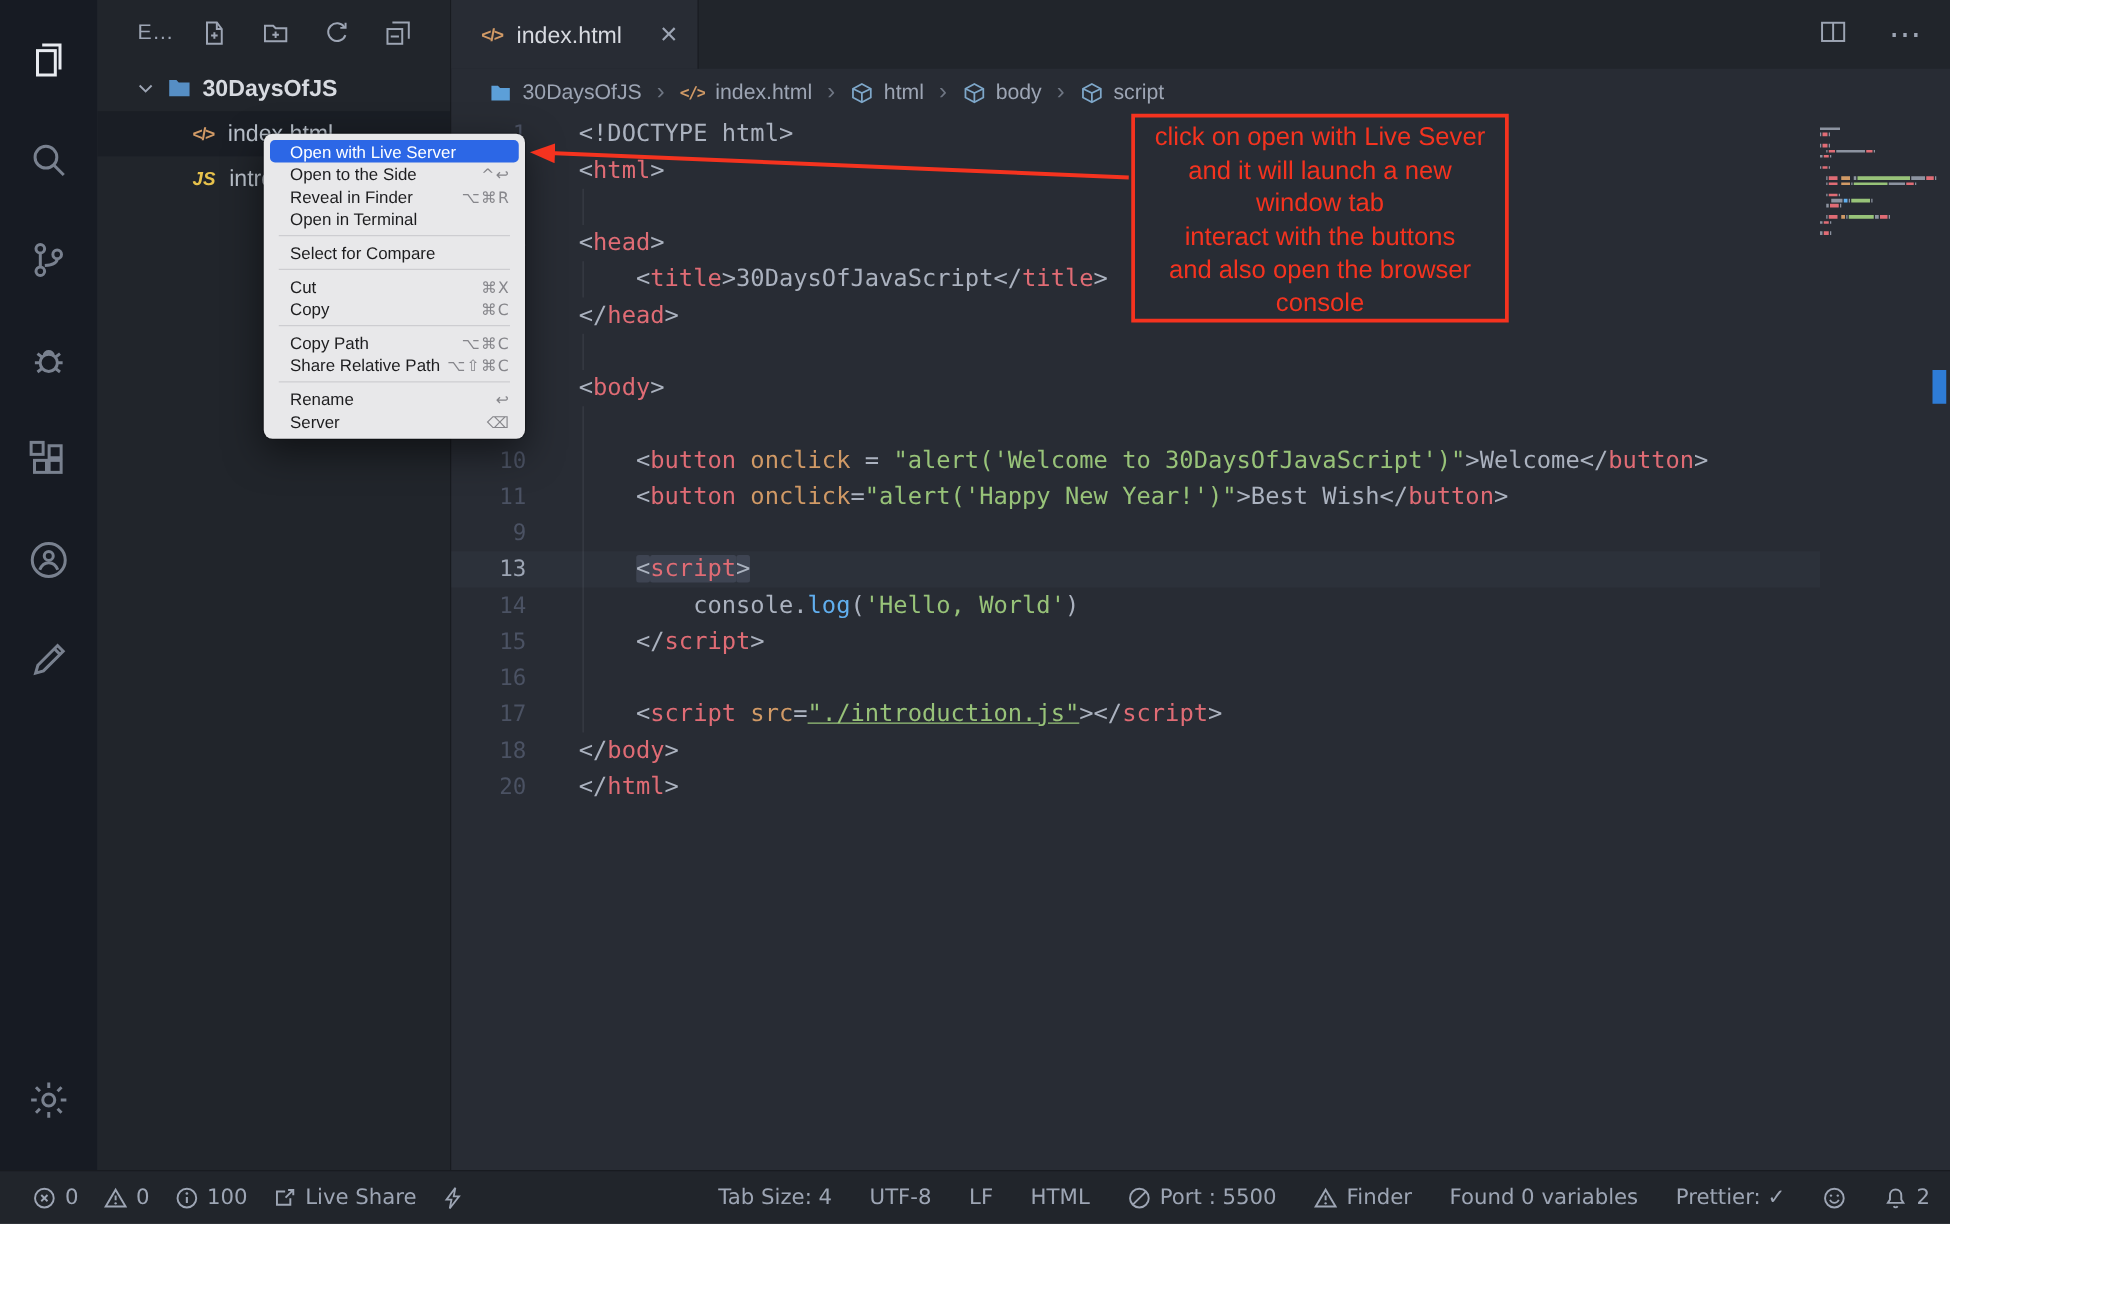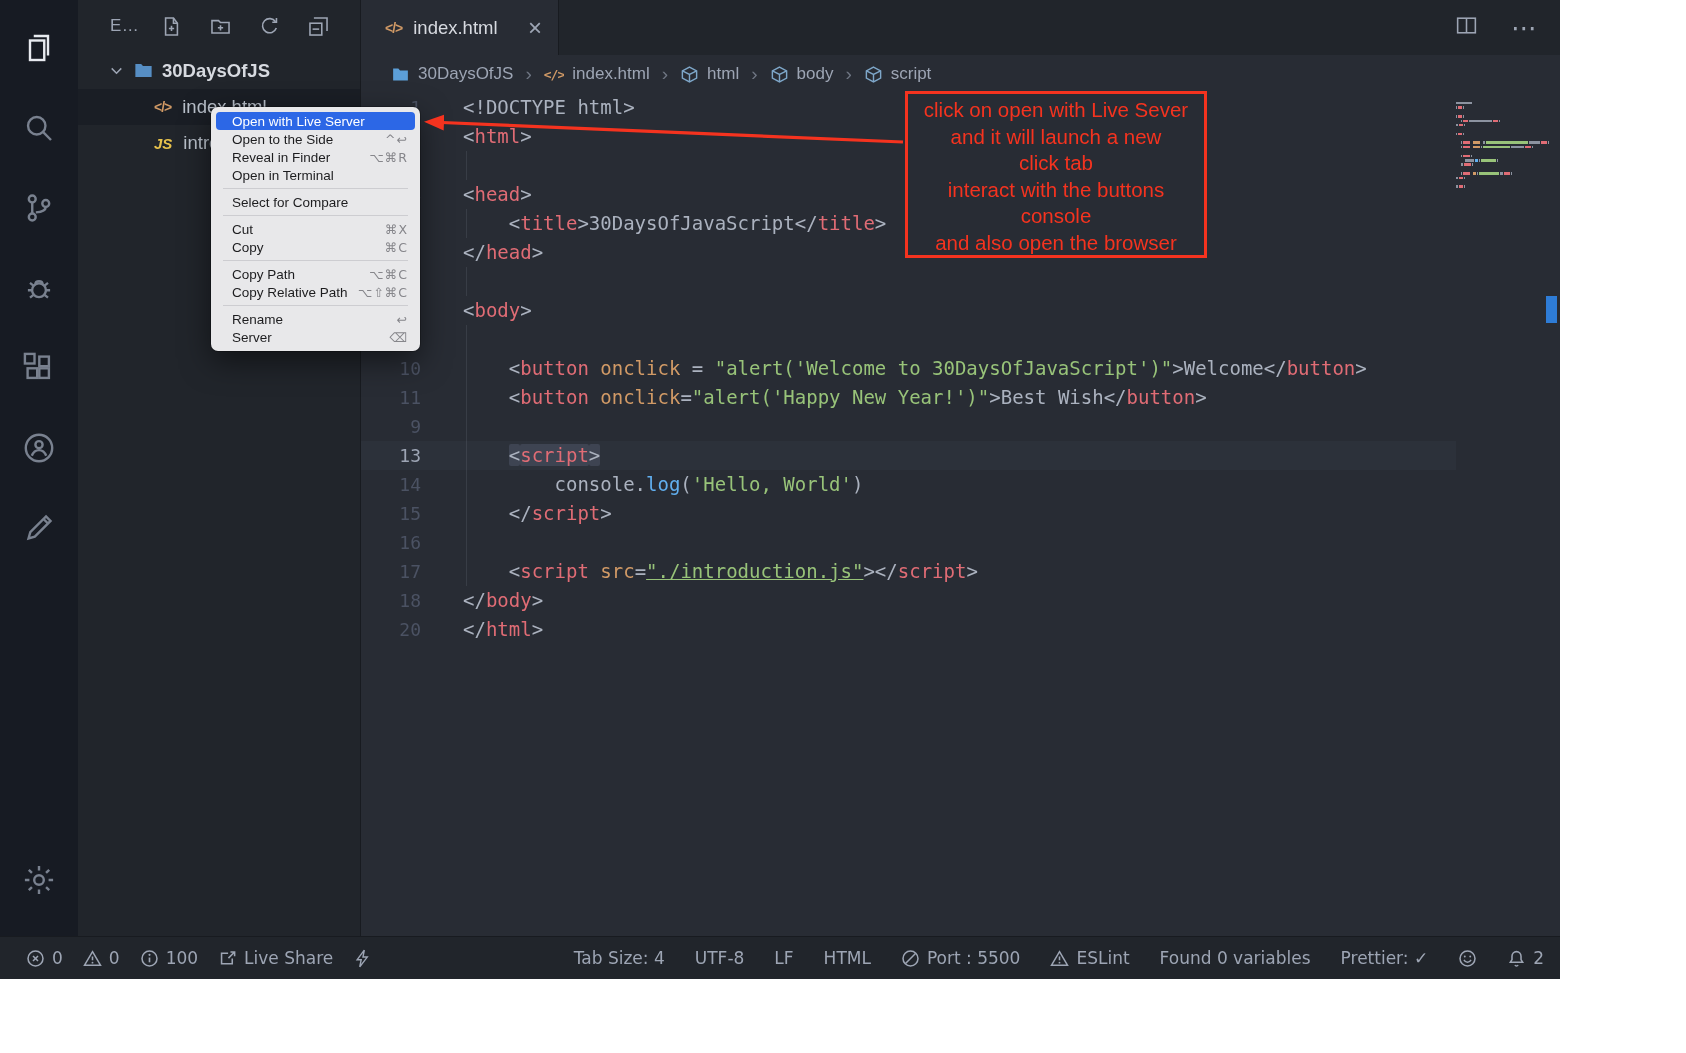--- a/index.html
+++ b/index.html
@@ -487,21 +487,21 @@
           <span>Port : 5500</span>
         </span>
         <span class="st-item">
           <span class="st-icon">
             <svg viewBox="0 0 16 16">
               <path d="M8 2.3 14.7 13.6H1.3Z" fill="none" stroke="currentColor" stroke-width="1.3"></path>
               <path d="M8 6.3v3.2" stroke="currentColor" stroke-width="1.3"></path>
               <circle cx="8" cy="11.5" r="0.8" fill="currentColor"></circle>
             </svg>
           </span>
-          <span>ESLint</span>
+          <span>Finder</span>
         </span>
         <span class="st-item">
           <span>Found 0 variables</span>
         </span>
         <span class="st-item">
           <span>Prettier: ✓</span>
         </span>
         <span class="st-item">
           <span class="st-icon">
             <svg viewBox="0 0 16 16">
@@ -554,42 +554,42 @@
       <div class="menu-item">
         <span class="ml">Copy</span>
         <span class="ms">⌘C</span>
       </div>
       <div class="menu-sep"></div>
       <div class="menu-item">
         <span class="ml">Copy Path</span>
         <span class="ms">⌥⌘C</span>
       </div>
       <div class="menu-item">
-        <span class="ml">Copy Relative Path</span>
+        <span class="ml">Share Relative Path</span>
         <span class="ms">⌥⇧⌘C</span>
       </div>
       <div class="menu-sep"></div>
       <div class="menu-item">
         <span class="ml">Rename</span>
         <span class="ms">↩</span>
       </div>
       <div class="menu-item">
         <span class="ml">Server</span>
         <span class="ms">⌫</span>
       </div>
     </div>
 
   <div class="annotation-box">
     <div id="annotation-text">
         <div class="ann-line">click on open with Live Sever</div>
         <div class="ann-line">and it will launch a new</div>
-        <div class="ann-line">click tab</div>
+        <div class="ann-line">window tab</div>
         <div class="ann-line">interact with the buttons</div>
+        <div class="ann-line">and also open the browser</div>
         <div class="ann-line">console</div>
-        <div class="ann-line">and also open the browser</div>
       </div>
   </div>
   <svg class="arrow-overlay" viewBox="0 0 1560 979">
     <defs>
       <marker id="ah" markerWidth="22" markerHeight="18" refX="14" refY="8" orient="auto" markerUnits="userSpaceOnUse">
         <path d="M0,0 L20,8 L0,16 Z" fill="#f5331f"></path>
       </marker>
     </defs>
     <line x1="903" y1="142" x2="430" y2="122" stroke="#f5331f" stroke-width="3.2" marker-end="url(#ah)"></line>
   </svg>

